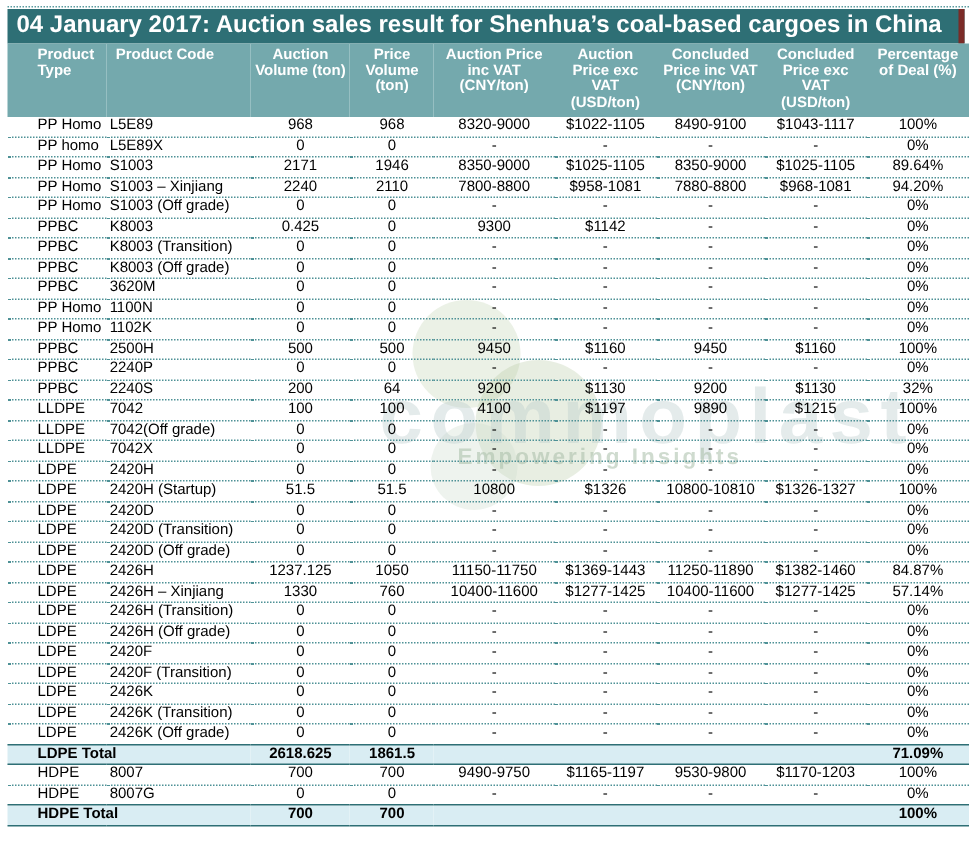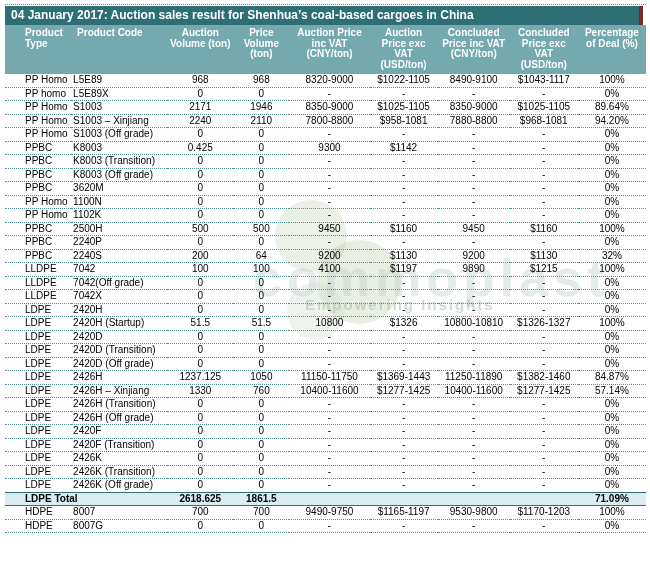--- a/index.html
+++ b/index.html
@@ -33,21 +33,21 @@
   .wm-tagline {
     position: absolute; left: 300px; top: 292px;
     font-size: 15px; font-weight: bold; letter-spacing: 2px;
     color: rgba(168,190,168,0.55);
   }
   
   .titlebar {
     position: relative; z-index: 1;
     background: #2e6f75;
     color: #ffffff;
-    font-size: 12px;
+    font-size: 16px;
     font-weight: bold;
     padding: 2px 6px 3px 6px;
     margin-right: 3px;
     border-right: 4px solid #7b2b27;
     white-space: nowrap;
   }
   
   table.auction {
     position: relative; z-index: 1;
     width: 100%;
@@ -498,16 +498,26 @@
           <td class="left">HDPE</td>
           <td class="left">8007G</td>
           <td>0</td>
           <td>0</td>
           <td>-</td>
           <td>-</td>
           <td>-</td>
           <td>-</td>
           <td>0%</td>
         </tr>
+        <tr class="total">
+          <td class="left" colspan="2">HDPE Total</td>
+          <td>700</td>
+          <td>700</td>
+          <td></td>
+          <td></td>
+          <td></td>
+          <td></td>
+          <td>100%</td>
+        </tr>
       </tbody>
   </table>
 
 </div>
 
 </body></html>

